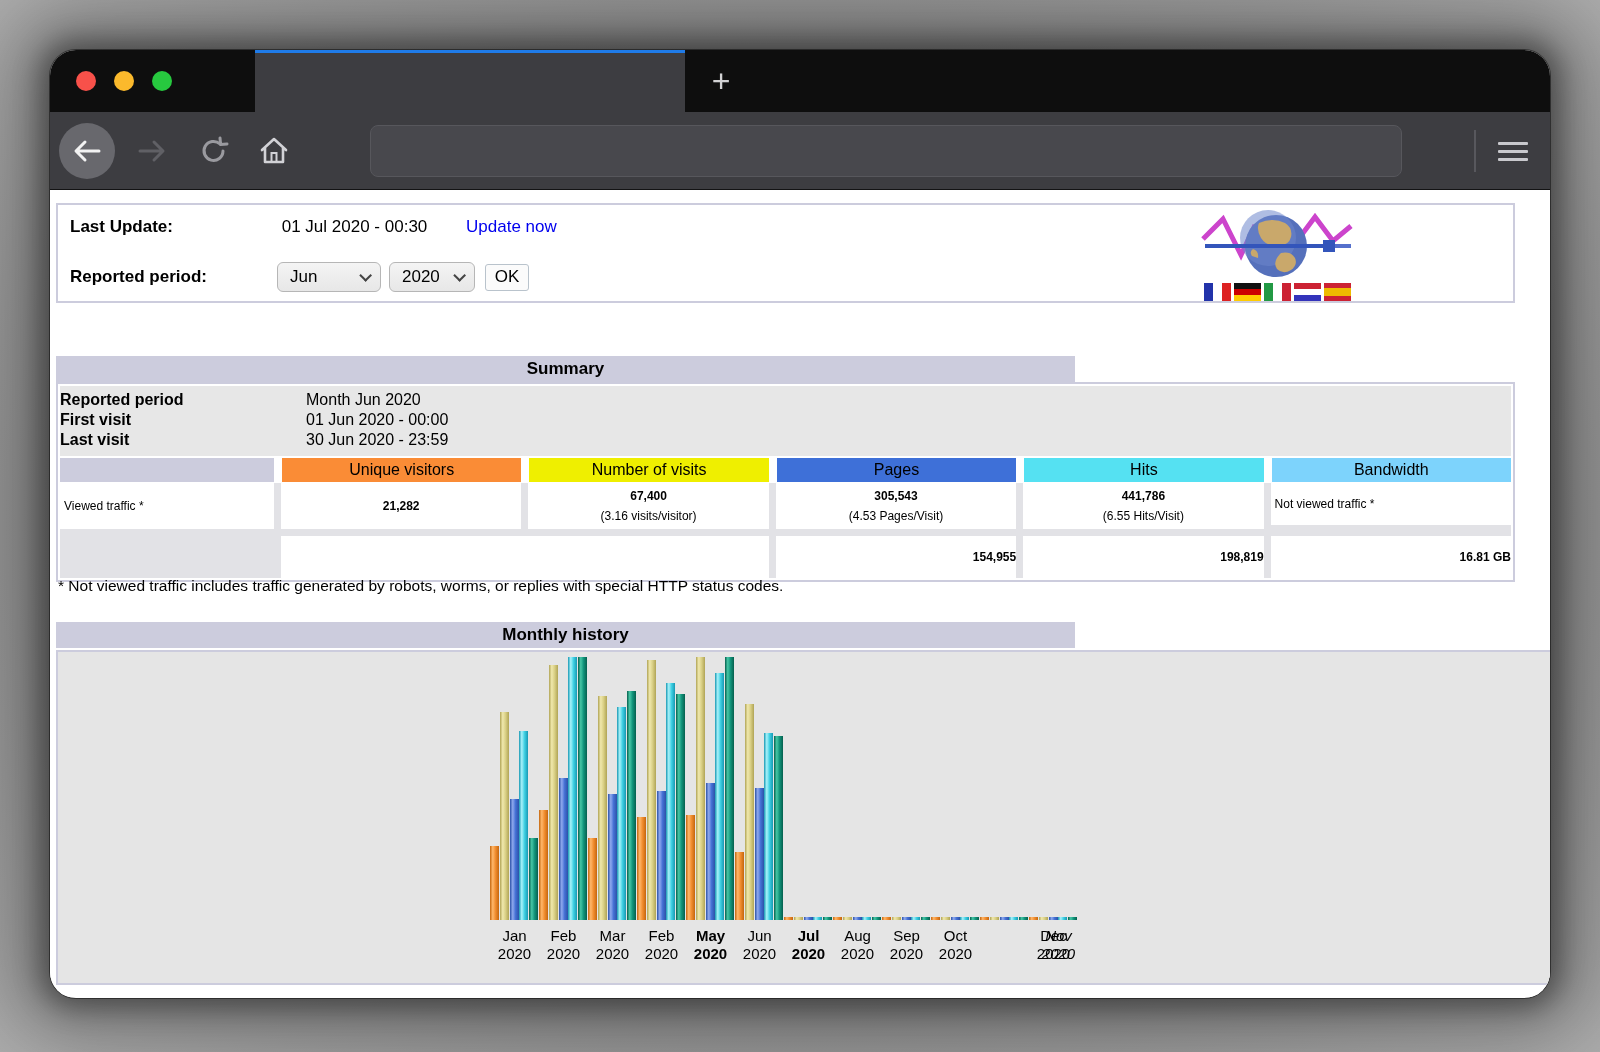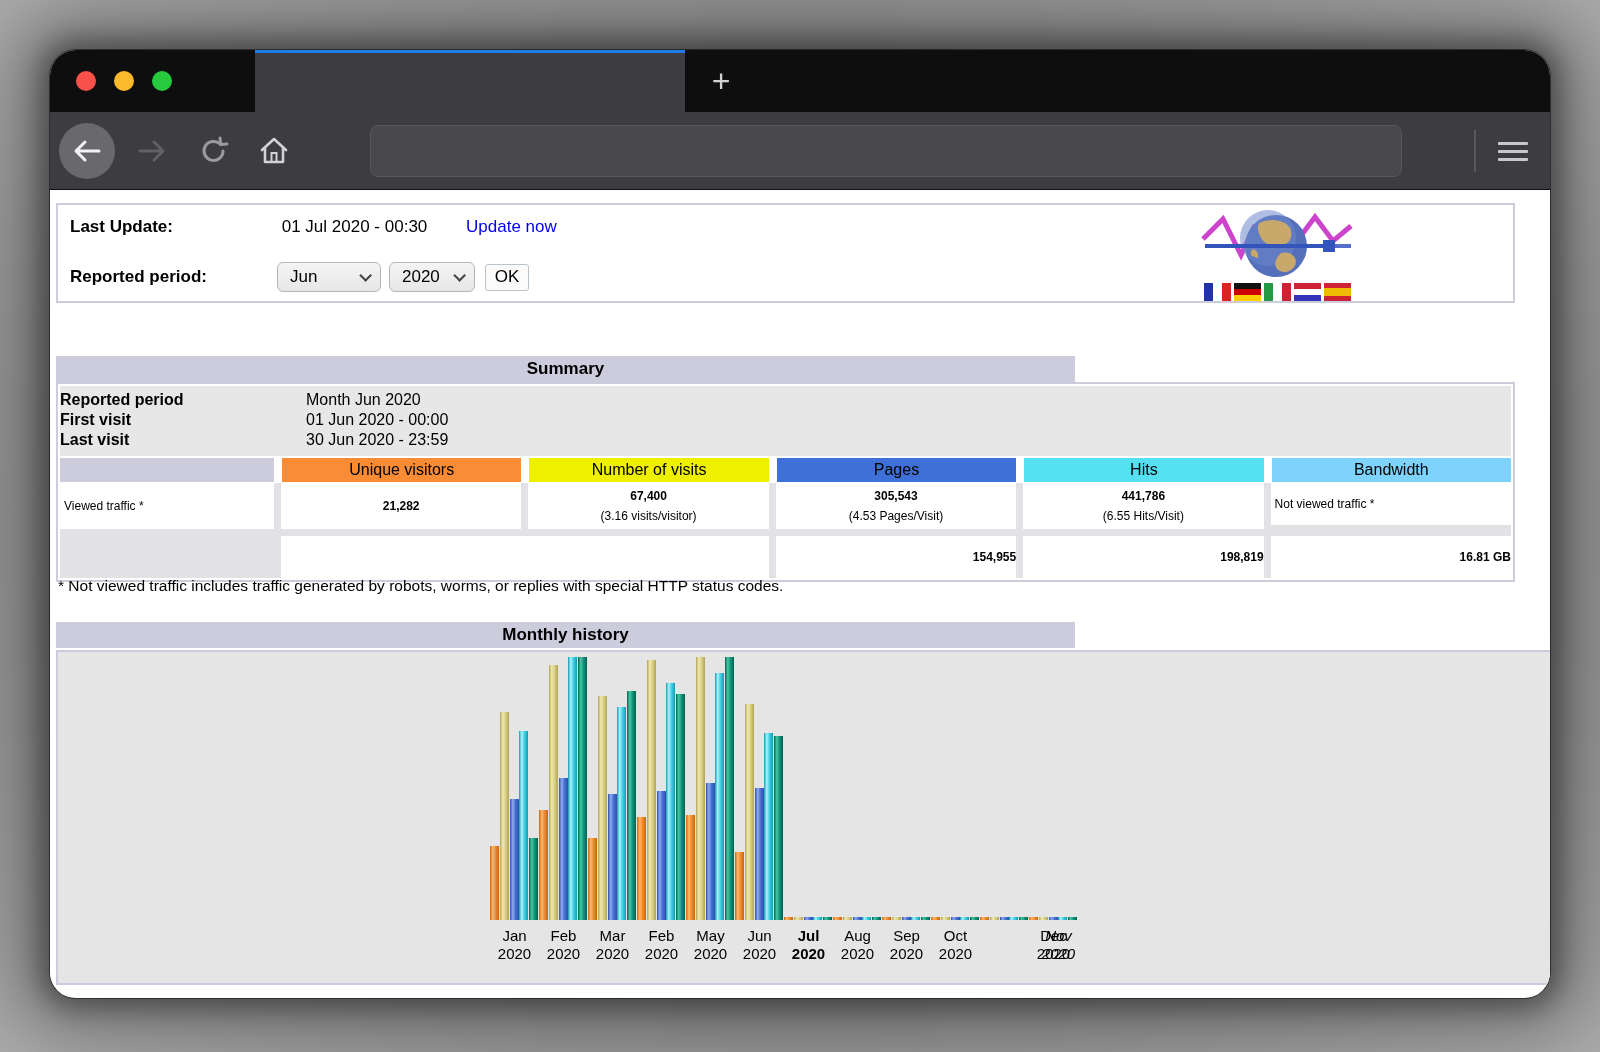--- a/index.html
+++ b/index.html
@@ -315,21 +315,21 @@
             <div>Feb</div>
             <div>2020</div>
           </div>
           <div class="bar-group" style="left: 628px;">
             <div class="bar" title="Unique visitors" style="height: 105px; background: linear-gradient(90deg, rgb(196, 102, 14) 0%, rgb(255, 183, 106) 30%, rgb(240, 140, 46) 62%, rgb(196, 102, 14) 100%);"></div>
             <div class="bar" title="Number of visits" style="height: 263px; background: linear-gradient(90deg, rgb(176, 164, 86) 0%, rgb(240, 232, 172) 30%, rgb(217, 207, 133) 62%, rgb(176, 164, 86) 100%);"></div>
             <div class="bar" title="Pages" style="height: 137px; background: linear-gradient(90deg, rgb(44, 82, 168) 0%, rgb(143, 169, 238) 30%, rgb(68, 112, 212) 62%, rgb(44, 82, 168) 100%);"></div>
             <div class="bar" title="Hits" style="height: 247px; background: linear-gradient(90deg, rgb(24, 153, 180) 0%, rgb(168, 242, 250) 30%, rgb(62, 207, 226) 62%, rgb(24, 153, 180) 100%);"></div>
             <div class="bar" title="Bandwidth" style="height: 263px; background: linear-gradient(90deg, rgb(6, 96, 78) 0%, rgb(70, 199, 166) 30%, rgb(17, 147, 122) 62%, rgb(6, 96, 78) 100%);"></div>
           </div>
-          <div class="month-label" style="left: 628px;">
+          <div class="month-label" style="left: 628px; font-weight: bold;">
             <div>May</div>
             <div>2020</div>
           </div>
           <div class="bar-group" style="left: 677px;">
             <div class="bar" title="Unique visitors" style="height: 68px; background: linear-gradient(90deg, rgb(196, 102, 14) 0%, rgb(255, 183, 106) 30%, rgb(240, 140, 46) 62%, rgb(196, 102, 14) 100%);"></div>
             <div class="bar" title="Number of visits" style="height: 216px; background: linear-gradient(90deg, rgb(176, 164, 86) 0%, rgb(240, 232, 172) 30%, rgb(217, 207, 133) 62%, rgb(176, 164, 86) 100%);"></div>
             <div class="bar" title="Pages" style="height: 132px; background: linear-gradient(90deg, rgb(44, 82, 168) 0%, rgb(143, 169, 238) 30%, rgb(68, 112, 212) 62%, rgb(44, 82, 168) 100%);"></div>
             <div class="bar" title="Hits" style="height: 187px; background: linear-gradient(90deg, rgb(24, 153, 180) 0%, rgb(168, 242, 250) 30%, rgb(62, 207, 226) 62%, rgb(24, 153, 180) 100%);"></div>
             <div class="bar" title="Bandwidth" style="height: 184px; background: linear-gradient(90deg, rgb(6, 96, 78) 0%, rgb(70, 199, 166) 30%, rgb(17, 147, 122) 62%, rgb(6, 96, 78) 100%);"></div>
           </div>

